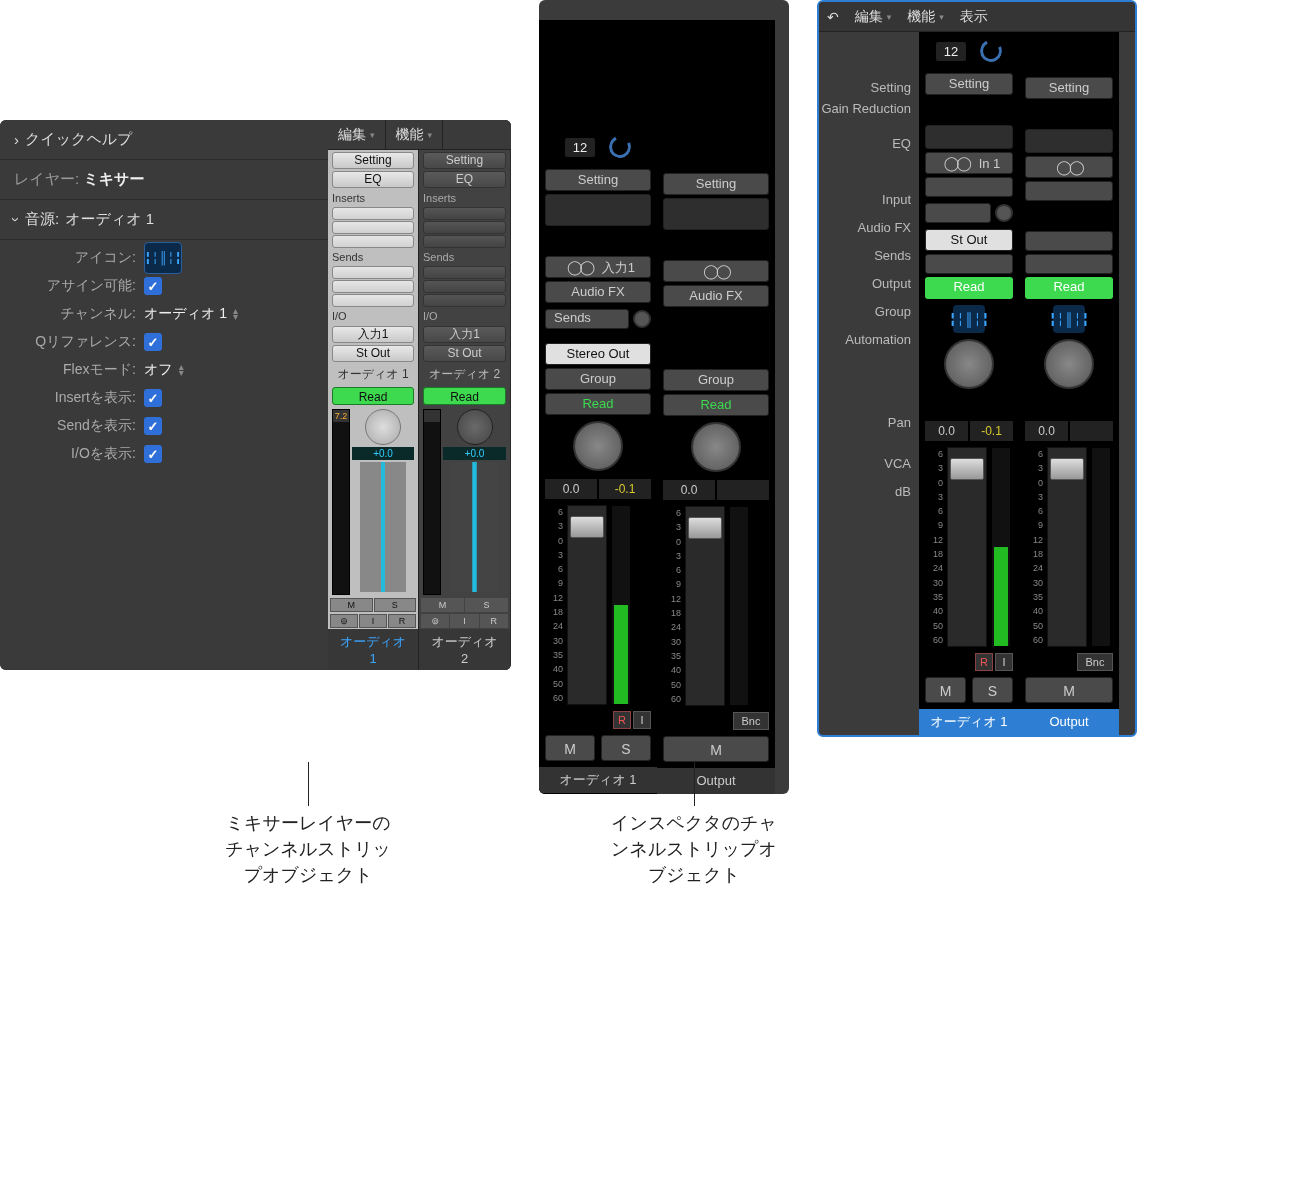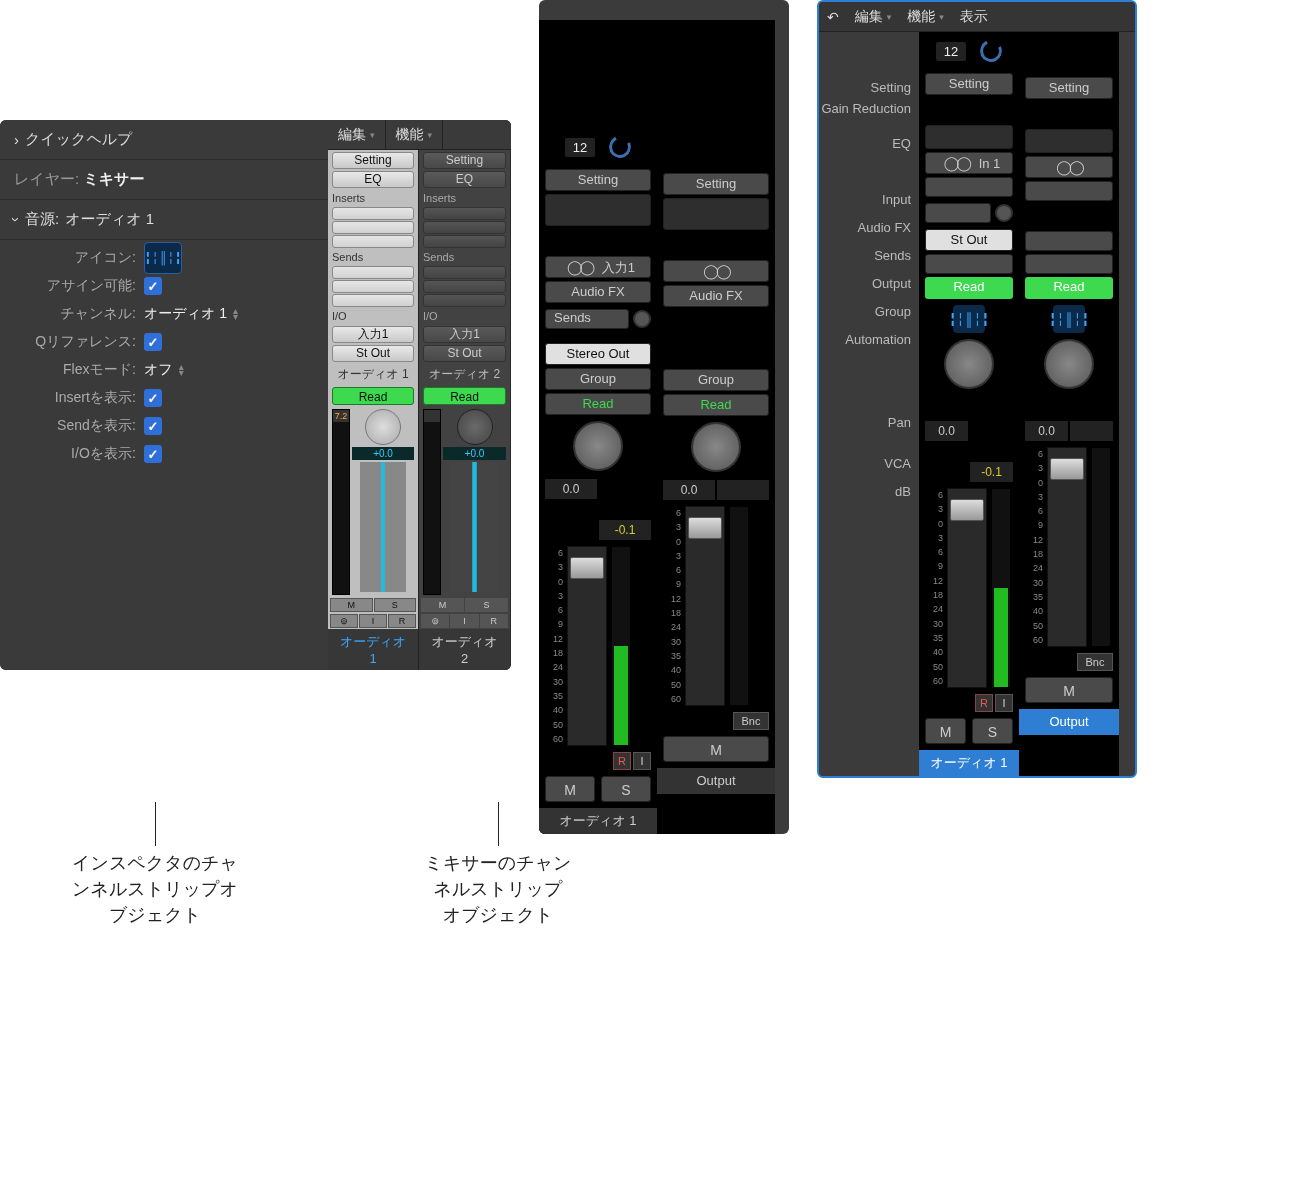--- a/index.html
+++ b/index.html
@@ -59,21 +59,21 @@
   .ds-btn.read { color:#3dd94f;}
   .ds-btn.read-sel { background:#3dd94f; color:#fff; border:none; border-radius:3px;}
   .eq-plot { height:32px; margin:3px 6px; background:#2e2e2e; border:1px solid #222; border-radius:3px;}
   .stereo-icon { display: inline-block; padding: 0 6px; font-size: 14px; letter-spacing:-3px;}
   .spacer8 { height:8px;}
   .spacer24 { height:24px;}
   .spacer42 { height:42px;}
   .dknob { width:50px; height:50px; border-radius:50%; background:radial-gradient(#888,#555); border:2px solid #333; margin:6px auto;}
   .db-row { display:flex; padding:2px 6px; gap:2px;}
   .db-box { flex:1; height:20px; line-height:20px; text-align:center; font-size:12px; background:#222; color:#ccc;}
-  .db-box.ylw { color:#d8c82e;margin-top:41px;}
+  .db-box.ylw { color:#d8c82e;}
   .fader-area { height:200px; margin:4px 6px; display:flex; gap:4px; position:relative;}
   .scale { width:18px; font-size:9px; color:#888; display:flex; flex-direction:column; justify-content:space-between; text-align:right; padding:2px 0;}
   .fader-track { width:40px; background:#2a2a2a; position:relative; border:1px solid #111;}
   .fader-cap { position:absolute; left:2px; right:2px; height:22px; background:linear-gradient(#ddd,#999); border:1px solid #555; border-radius:2px; top:10px;}
   .meter-led { width:20px; background:#111; position:relative; border:1px solid #000;}
   .meter-fill { position:absolute; bottom:0; left:2px; right:2px; height:50%; background:linear-gradient(#2b2 0%, #2b2 100%);}
   .ri-row { display:flex; justify-content:flex-end; gap:2px; padding:2px 6px;}
   .ri { width:18px; height:18px; border:1px solid #555; text-align:center; line-height:16px; font-size:11px; background:#333; color:#ccc;}
   .ri.r { color:#e55; border-color:#844;}
   .ms-row { display:flex; gap:6px; padding:4px 6px;}
@@ -520,23 +520,23 @@
             </div>
         <div class="ft-lbl blue">Output</div>
       </div>
     </div>
   </div>
 </div>
 
 </div>
 
 <div class="wrap" style="margin-top:0">
+  <div style="width:511px; display:flex; justify-content:flex-end; padding-right:120px">
+    <div class="caption" style="white-space:pre">ミキサーレイヤーの
+チャンネルストリッ
+プオブジェクト</div>
+  </div>
   <div style="width:250px; display:flex; justify-content:center; padding-left:60px">
     <div class="caption" style="white-space:pre">インスペクタのチャ
 ンネルストリップオ
 ブジェクト</div>
   </div>
-  <div style="width:320px; display:flex; justify-content:center; padding-left:120px">
-    <div class="caption" style="white-space:pre">ミキサーのチャン
-ネルストリップ
-オブジェクト</div>
-  </div>
 </div>
 
 </body></html>

